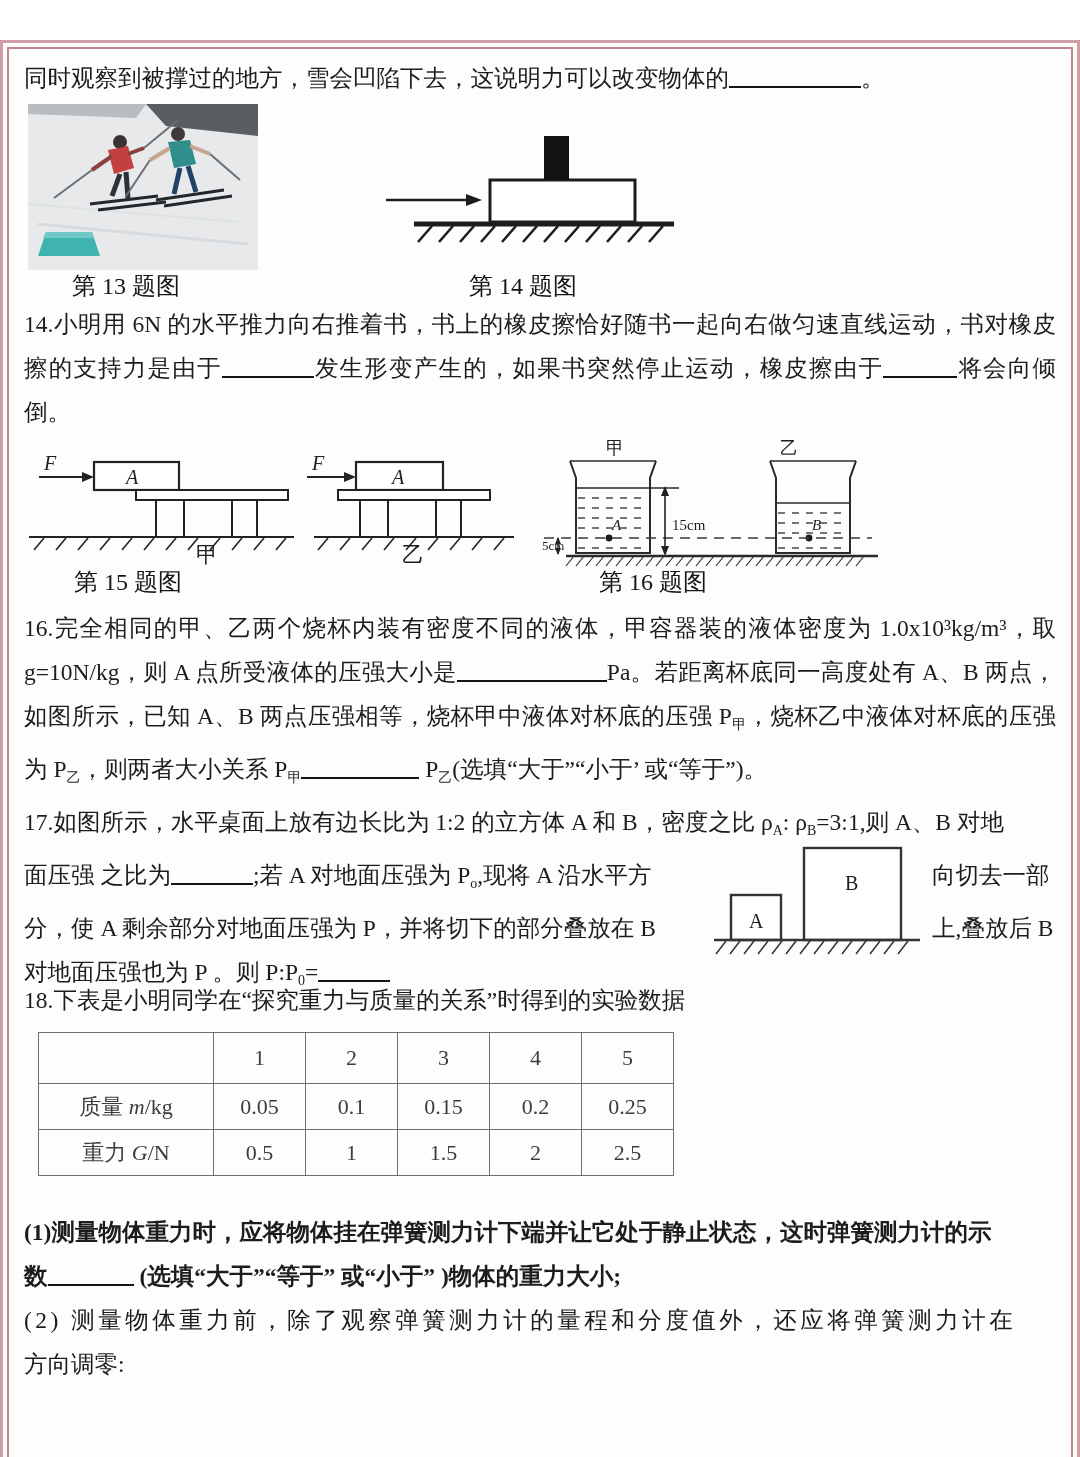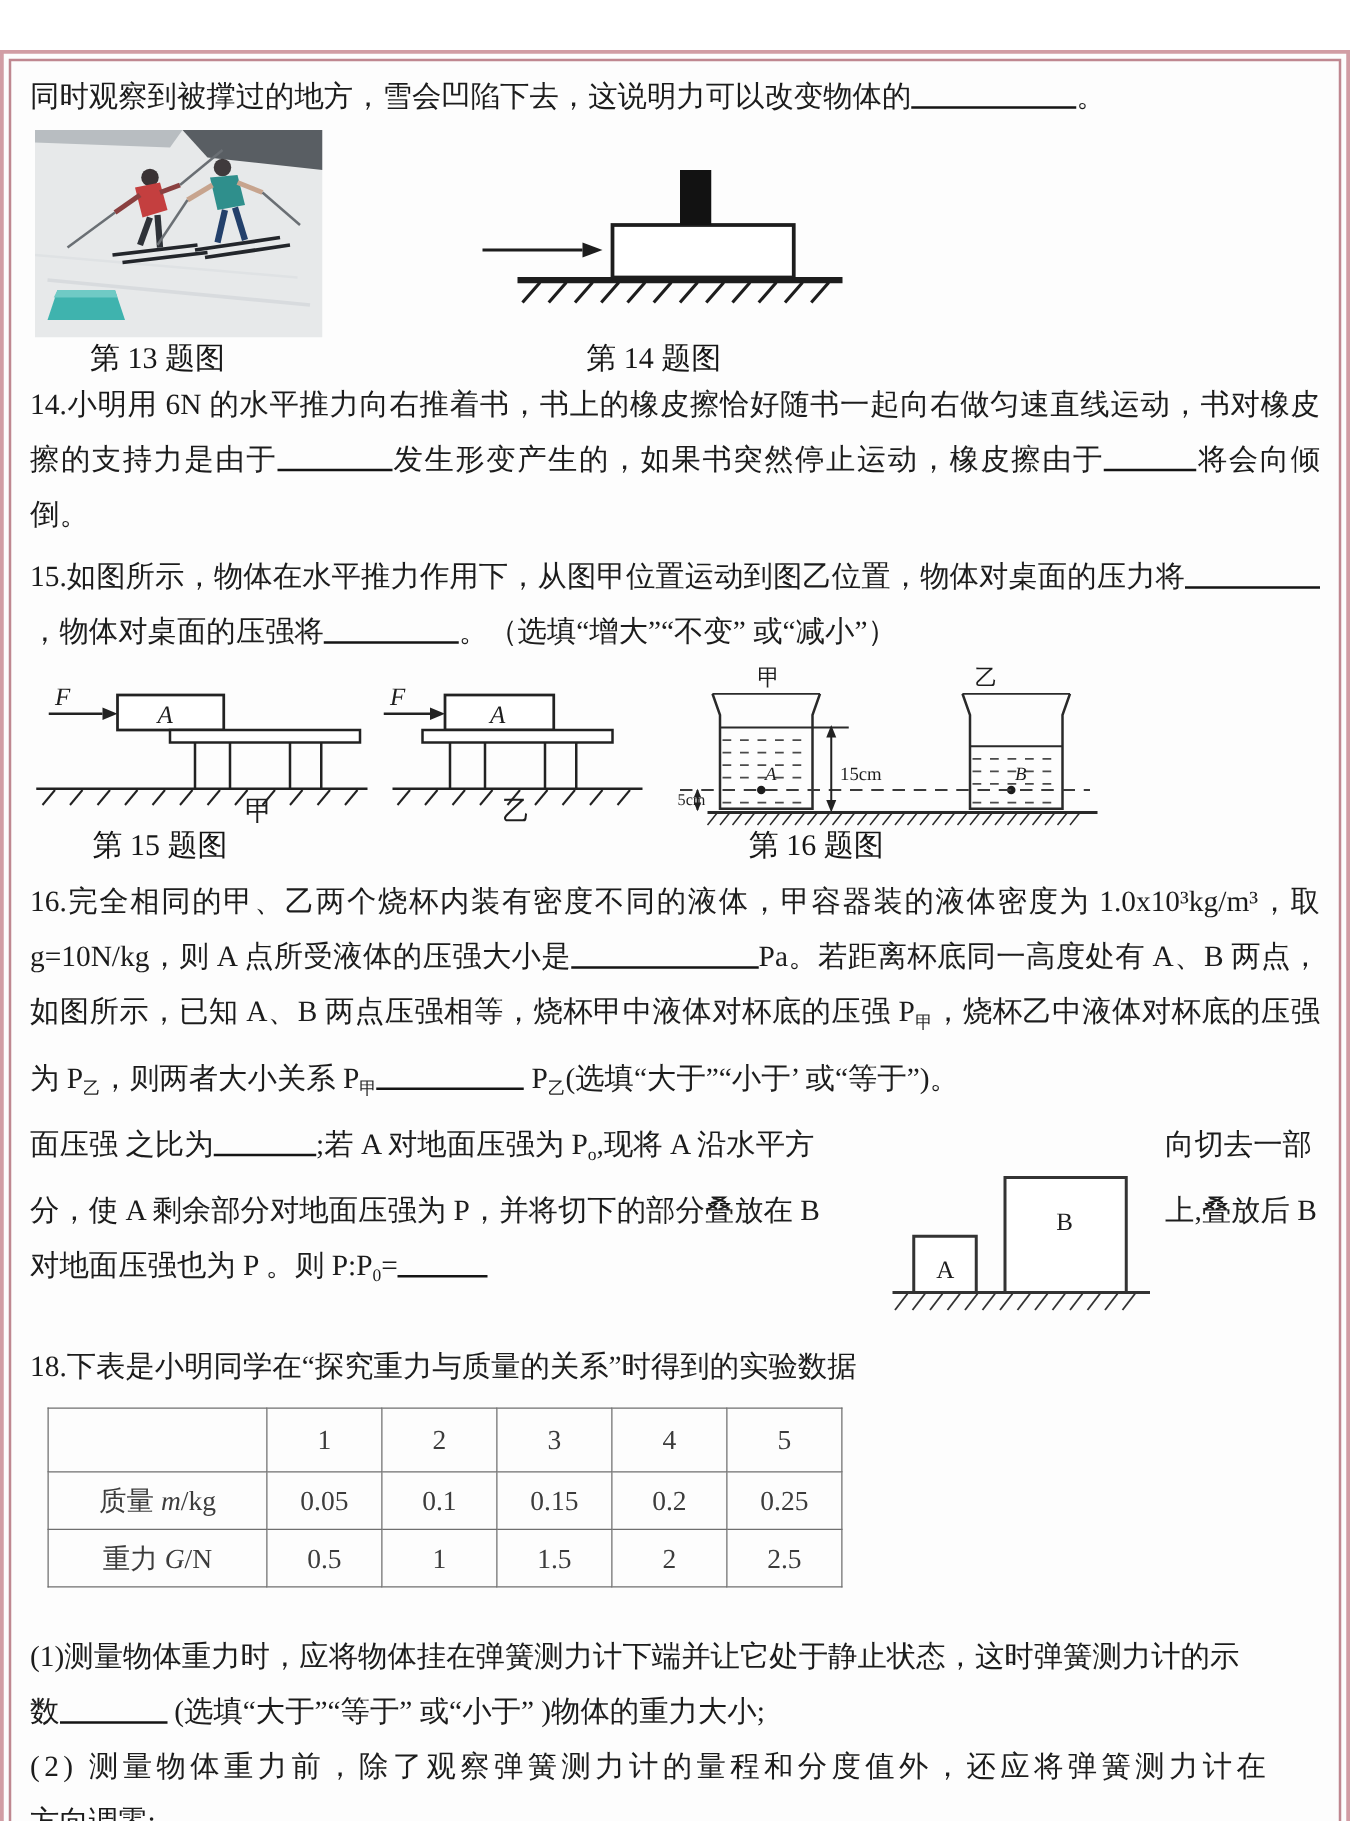--- a/index.html
+++ b/index.html
@@ -91,23 +91,20 @@
             <line x1="289" y1="98" x2="275" y2="114"></line>
         </g>
       </svg>
       <div class="caption" style="left:455px;top:170px;width:160px;">第 14 题图</div>
     </div>
 
     <div class="para">
       <span>14.小明用 6N 的水平推力向右推着书，书上的橡皮擦恰好随书一起向右做匀速直线运动，书对橡皮擦的支持力是由于</span><span class="bl" style="width:92px;"></span><span>发生形变产生的，如果书突然停止运动，橡皮擦由于</span><span class="bl" style="width:74px;"></span><span>将会向倾倒。</span>
     </div>
 
-    <div class="para" style="margin-top:6px;">
-      <span>15.如图所示，物体在水平推力作用下，从图甲位置运动到图乙位置，物体对桌面的压力将</span><span class="bl" style="width:108px;"></span><span>，物体对桌面的压强将</span><span class="bl" style="width:108px;"></span><span>。（选填“增大”“不变” 或“减小”）</span>
-    </div>
 
     <div class="figrow" style="height:168px;margin-top:4px;">
       <svg style="position:absolute;left:0;top:6px;" width="540" height="122" viewBox="0 0 540 122">
 
         <line x1="25" y1="33" x2="68" y2="33" stroke="#222" stroke-width="2"></line>
         <polygon points="68,28 80,33 68,38" fill="#222"></polygon>
         <text x="30" y="26" font-size="20" font-style="italic">F</text>
         <rect x="80" y="18" width="85" height="28" fill="#fff" stroke="#222" stroke-width="2.2"></rect>
         <text x="112" y="40" font-size="20" font-style="italic">A</text>
         <rect x="122" y="46" width="152" height="10" fill="#fff" stroke="#222" stroke-width="2"></rect>
@@ -239,20 +236,23 @@
       </svg>
       <div class="caption" style="left:585px;top:128px;width:170px;">第 16 题图</div>
     </div>
 
     <div class="para">
       <span>16.完全相同的甲、乙两个烧杯内装有密度不同的液体，甲容器装的液体密度为 1.0x10³kg/m³，取 g=10N/kg，则 A 点所受液体的压强大小是</span><span class="bl" style="width:150px;"></span><span>Pa。若距离杯底同一高度处有 A、B 两点，如图所示，已知 A、B 两点压强相等，烧杯甲中液体对杯底的压强 P</span><span class="sub">甲</span><span>，烧杯乙中液体对杯底的压强为 P</span><span class="sub">乙</span><span>，则两者大小关系 P</span><span class="sub">甲</span><span class="bl" style="width:118px;"></span><span> P</span><span class="sub">乙</span><span>(选填“大于”“小于’ 或“等于”)。</span>
     </div>
 
     <div style="position:relative;height:178px;">
       <div class="line">
+        <span>17.如图所示，水平桌面上放有边长比为 1:2 的立方体 A 和 B，密度之比 ρ</span><span class="sub">A</span><span>: ρ</span><span class="sub">B</span><span>=3:1,则 A、B 对地</span>
+      </div>
+      <div class="line">
         <span>面压强 之比为</span><span class="bl" style="width:82px;"></span><span>;若 A 对地面压强为 P</span><span class="sub">o</span><span>,现将 A 沿水平方</span>
         <span style="position:absolute;left:918px;">向切去一部</span>
       </div>
       <div class="line">
         <span>分，使 A 剩余部分对地面压强为 P，并将切下的部分叠放在 B</span>
         <span style="position:absolute;left:918px;">上,叠放后 B</span>
       </div>
       <div class="line">
         <span>对地面压强也为 P 。则 P:P</span><span class="sub">0</span><span>=</span><span class="bl" style="width:72px;"></span>
       </div>
@@ -306,21 +306,21 @@
         <td class="c0"><span>重力 </span><span class="ital">G</span><span>/N</span></td>
         <td class="cn">0.5</td>
         <td class="cn">1</td>
         <td class="cn">1.5</td>
         <td class="cn">2</td>
         <td class="cn">2.5</td>
       </tr>
     </tbody>
       </table>
 
-    <div style="margin-top:34px;">
+    <div style="margin-top:34px;font-weight:bold;">
       <div class="line">(1)测量物体重力时，应将物体挂在弹簧测力计下端并让它处于静止状态，这时弹簧测力计的示</div>
       <div class="line">
         <span>数</span><span class="bl" style="width:86px;"></span><span> (选填“大于”“等于” 或“小于” )物体的重力大小;</span>
       </div>
     </div>
 
     <div>
       <div class="line" style="letter-spacing:3.5px;">(2) 测量物体重力前，除了观察弹簧测力计的量程和分度值外，还应将弹簧测力计在</div>
       <div class="line">方向调零:</div>
     </div>

